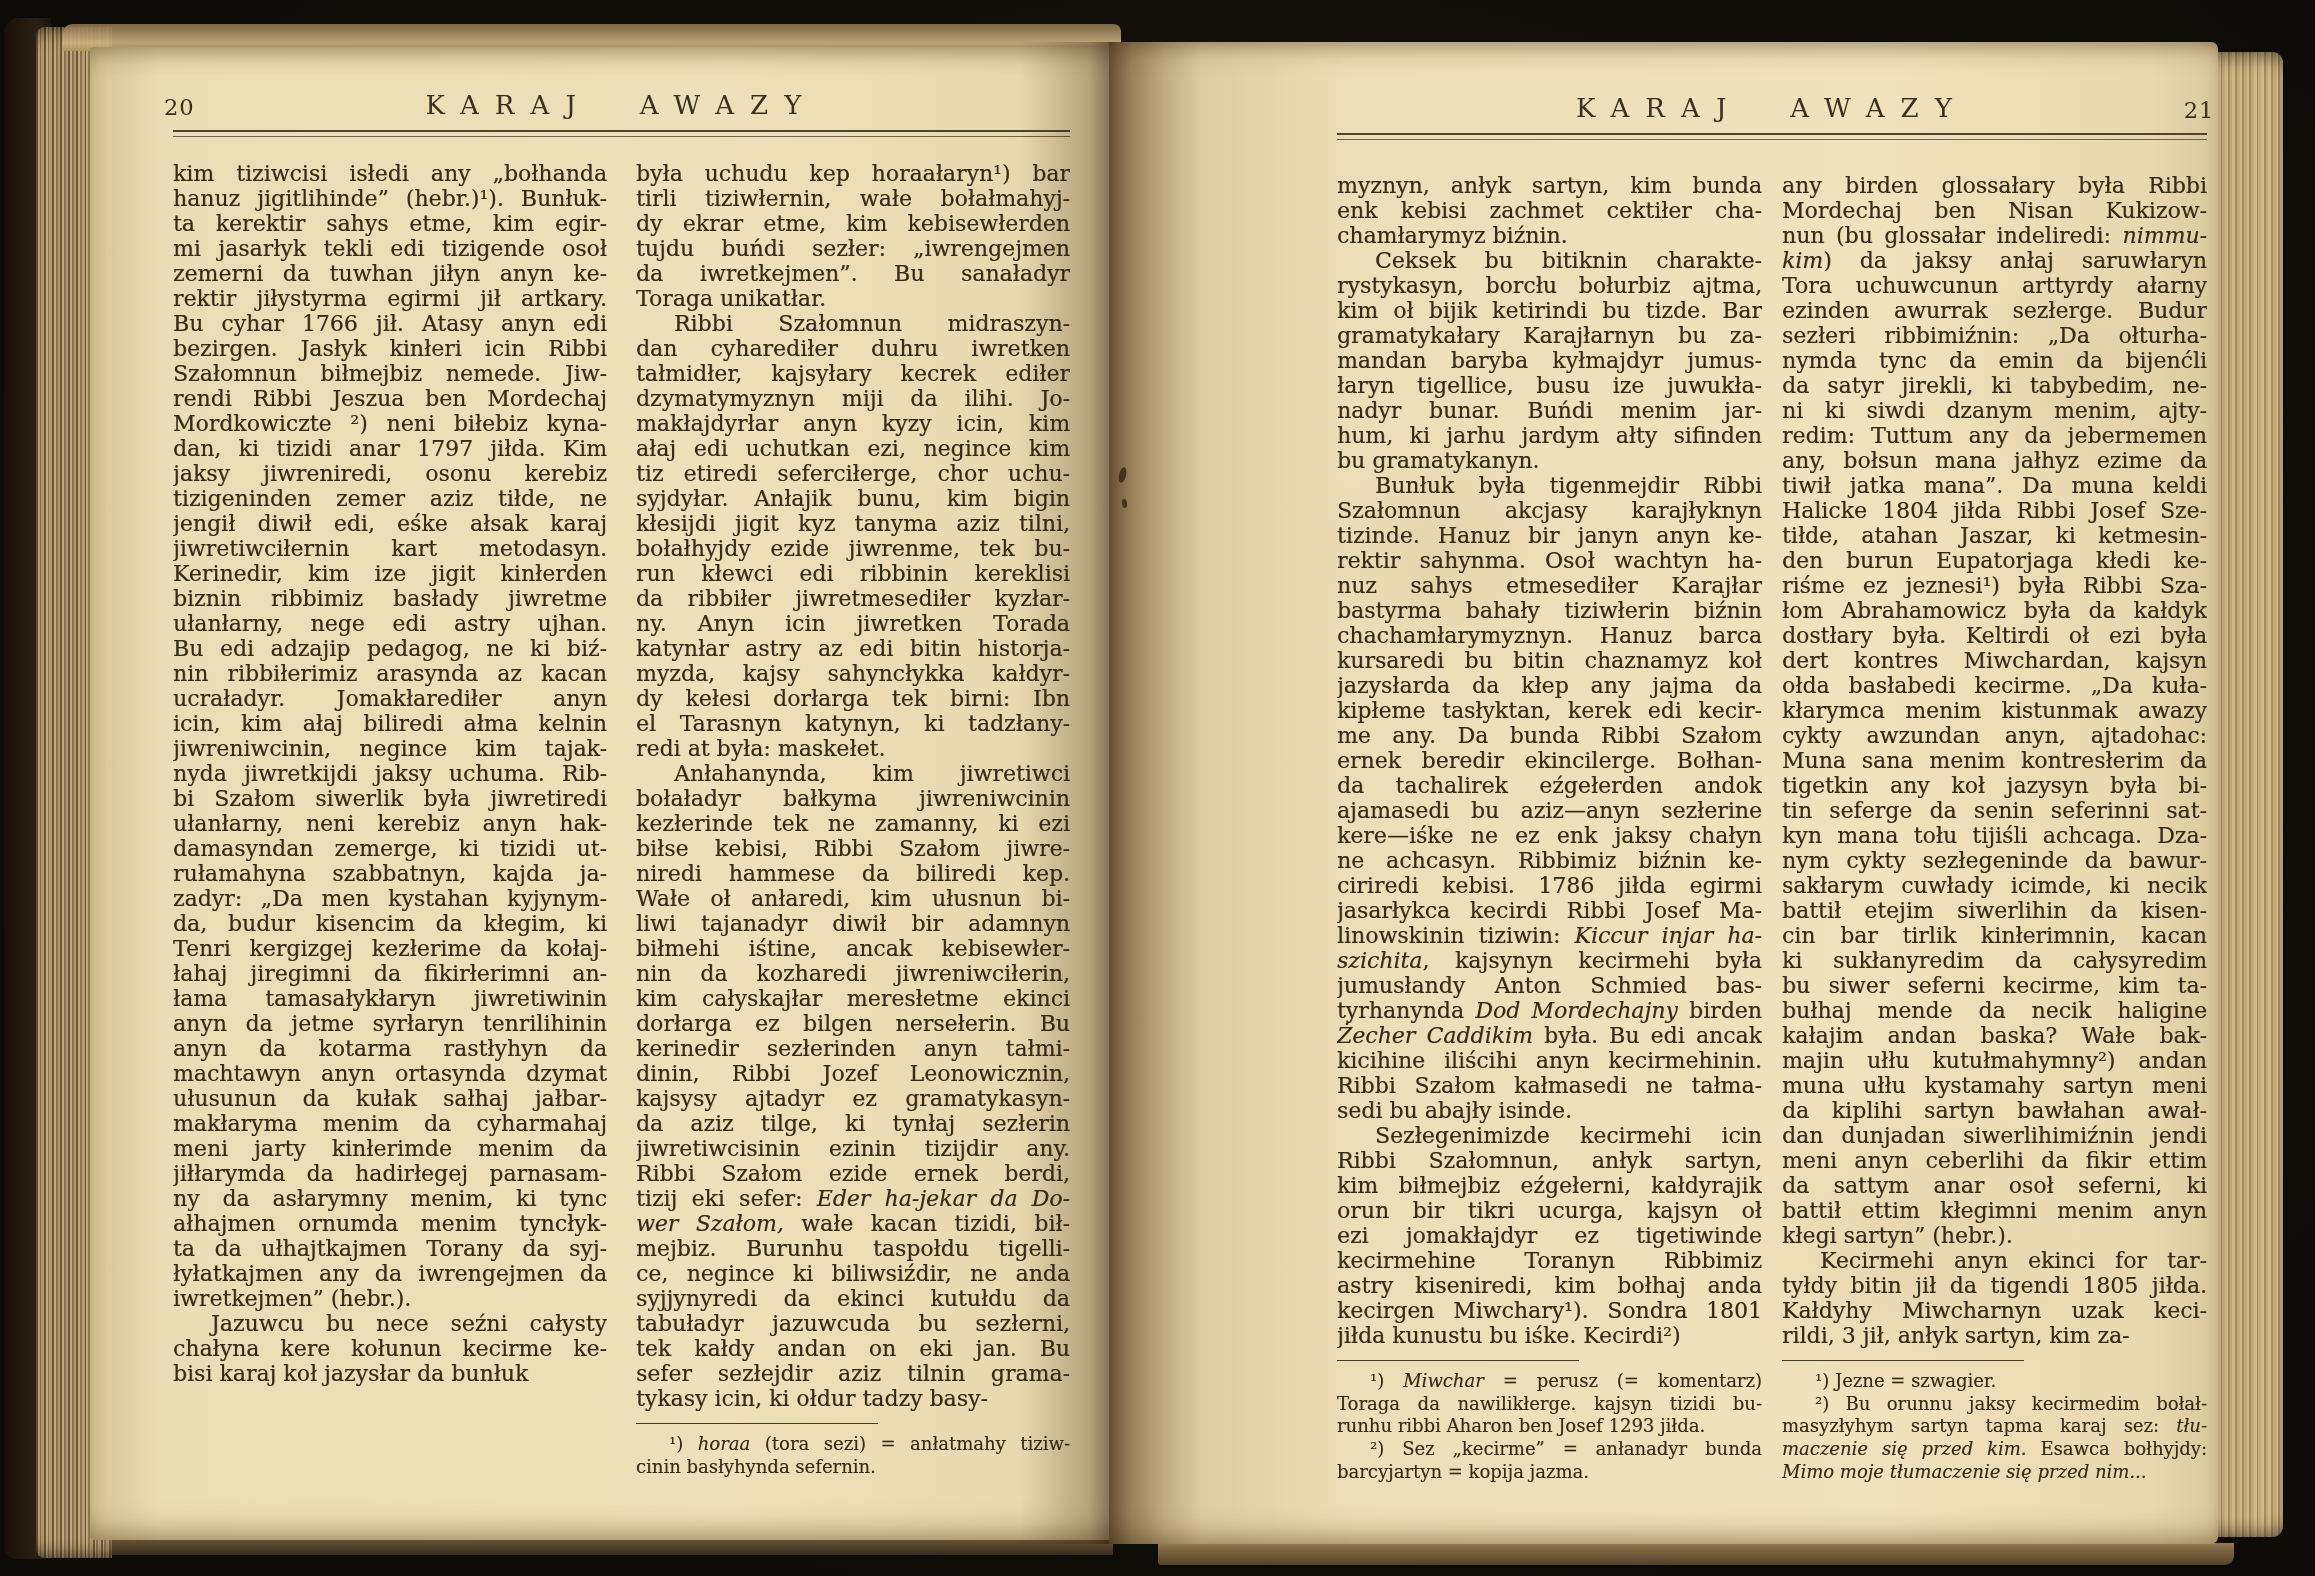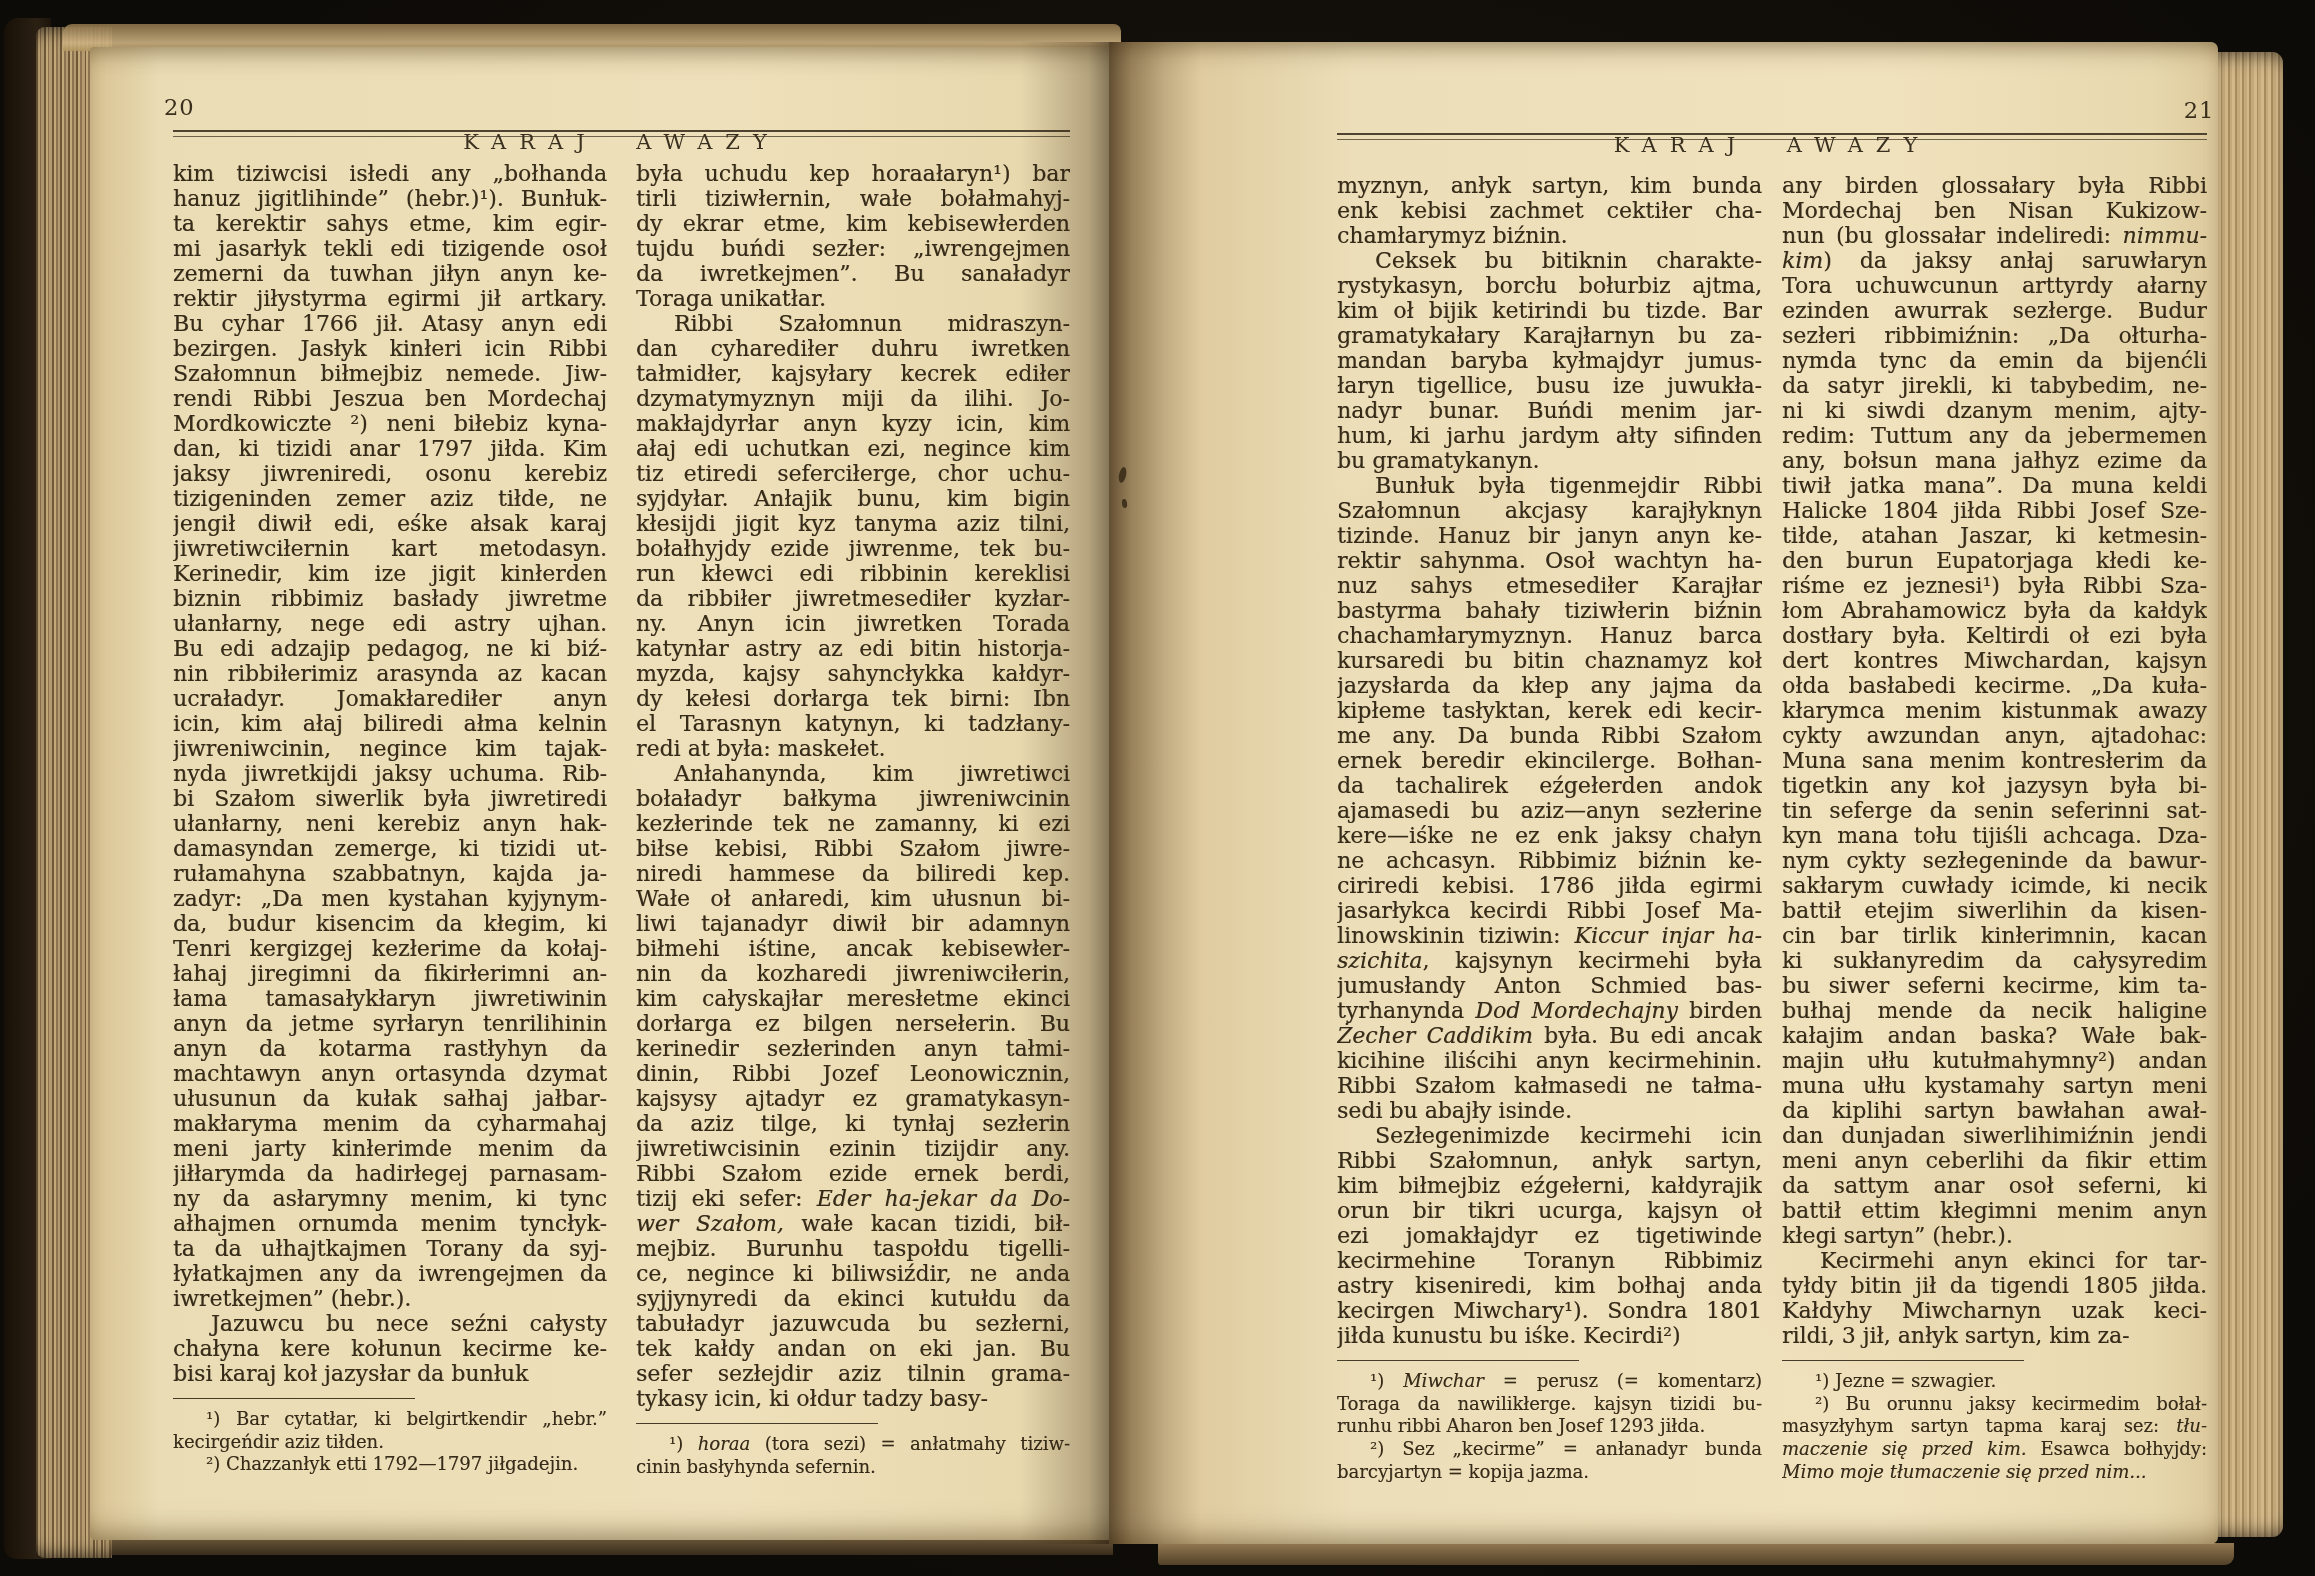--- a/index.html
+++ b/index.html
@@ -41,21 +41,21 @@
 
   
   .content{position:absolute;color:#362b19;}
   .content-left{left:83px;top:43px;width:897px;}
   .content-right{left:228px;top:51px;width:870px;}
   .pg-header{position:relative;height:40px;}
   .pg-num{position:absolute;top:3.6px;font-size:22.6px;letter-spacing:0.9px;color:#3a2f1c;}
   .num-left{left:-9px;}
   .num-right{right:-7.2px;}
   .pg-title{position:absolute;left:50%;transform:translateX(-50%);white-space:nowrap;
-            font-size:21px;letter-spacing:.62em;word-spacing:.9em;color:#3a3020;margin-top:40px;}
+            font-size:26px;letter-spacing:.62em;word-spacing:.9em;color:#3a3020;}
   .rule{height:3.6px;border-top:2.7px solid #4e4331;border-bottom:1.8px solid rgba(78,67,49,.8);}
   .cols{display:flex;margin-top:33px;}
   .cols-left{gap:29px;margin-top:24px;}
   .cols-right{gap:20px;}
   .col{flex:1 1 0;min-width:0;}
   .line{font-size:22px;line-height:25px;height:25px;overflow:hidden;
         text-align:justify;text-align-last:justify;
         text-shadow:0.4px 0.4px 0.3px rgba(45,33,14,.45);}
   .line.endline{text-align-last:left;}
   .line.indent{text-indent:38px;}
@@ -133,28 +133,20 @@
               <div class="line">jiłłarymda da hadirłegej parnasam-</div>
               <div class="line">ny da asłarymny menim, ki tync</div>
               <div class="line">ałhajmen ornumda menim tyncłyk-</div>
               <div class="line">ta da ułhajtkajmen Torany da syj-</div>
               <div class="line">łyłatkajmen any da iwrengejmen da</div>
               <div class="line endline">iwretkejmen” (hebr.).</div>
               <div class="line indent">Jazuwcu bu nece seźni całysty</div>
               <div class="line">chałyna kere kołunun kecirme ke-</div>
               <div class="line endline">bisi karaj koł jazysłar da bunłuk</div>
             </div>
-          <div class="col-foot">
-            <div class="fn-rule"></div>
-            <div class="fn-lines">
-                <div class="fn-line indent">¹) Bar cytatłar, ki belgirtkendir „hebr.”</div>
-                <div class="fn-line endline">kecirgeńdir aziz tiłden.</div>
-                <div class="fn-line indent endline">²) Chazzanłyk etti 1792—1797 jiłgadejin.</div>
-              </div>
-          </div>
         </div>
         <div class="col">
           <div class="col-main">
               <div class="line">była uchudu kep horaałaryn¹) bar</div>
               <div class="line">tirli tiziwłernin, wałe bołałmahyj-</div>
               <div class="line">dy ekrar etme, kim kebisewłerden</div>
               <div class="line">tujdu buńdi sezłer: „iwrengejmen</div>
               <div class="line">da iwretkejmen”. Bu sanaładyr</div>
               <div class="line endline">Toraga unikatłar.</div>
               <div class="line indent">Ribbi Szałomnun midraszyn-</div>

